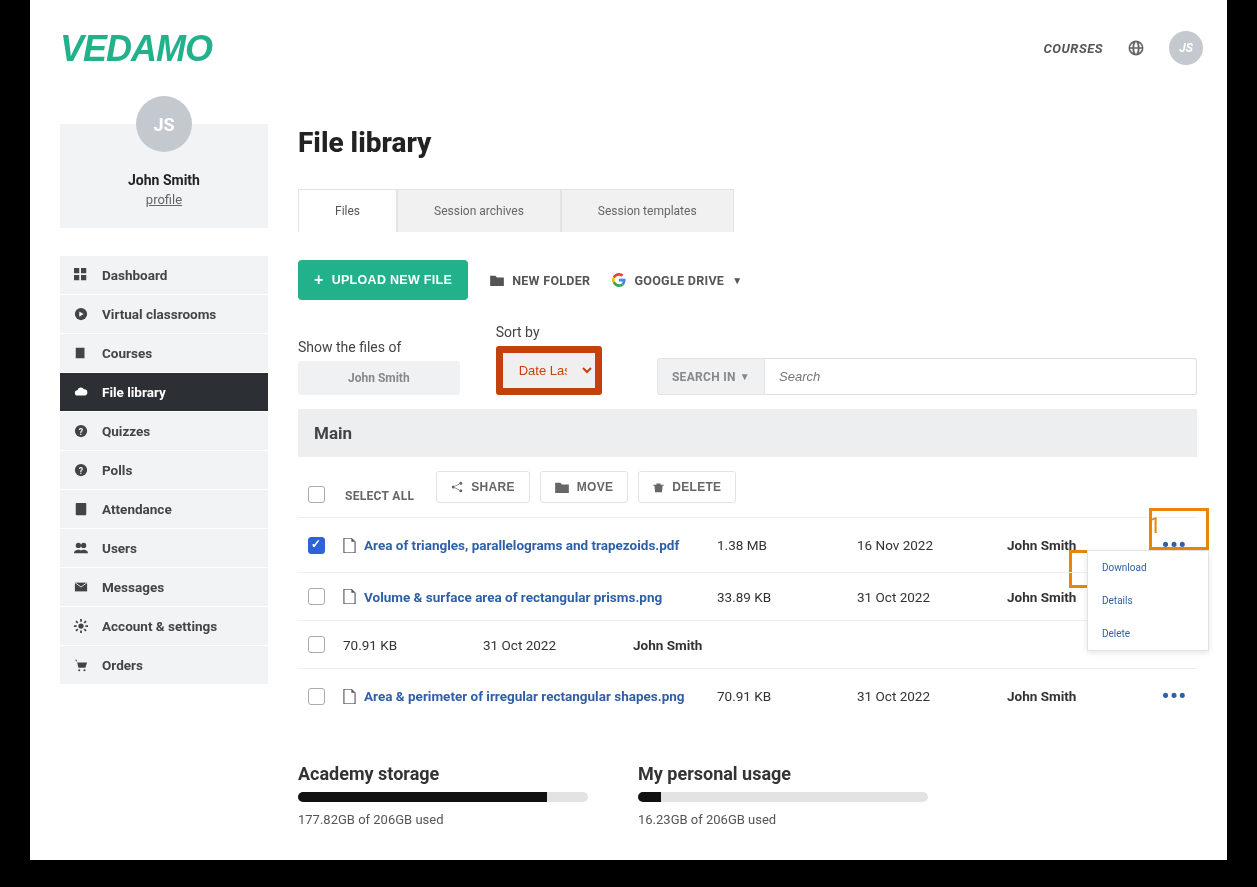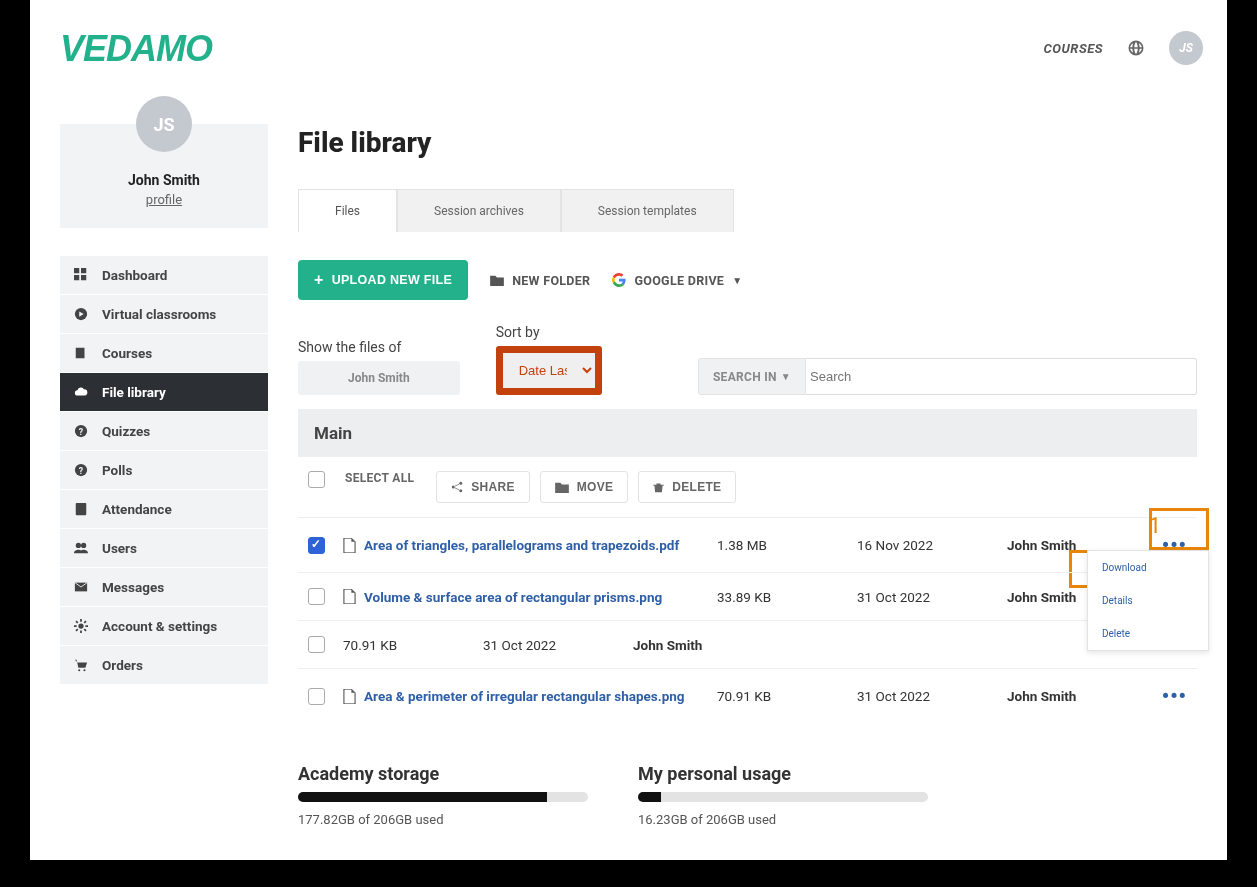--- a/index.html
+++ b/index.html
@@ -28,23 +28,23 @@
   .tab.active { background:#fff; color:#555; }
   .toolbar { display:flex; gap:22px; align-items:center; margin: 28px 0 24px; }
   .btn-primary { background:#22b18b; color:#fff; border:none; border-radius:4px; padding: 11px 16px; font-size:12.5px; font-weight:700; letter-spacing:0.3px; cursor:pointer; display:flex; align-items:center; gap:8px; }
   .toolbar-link { font-size:12.5px; font-weight:700; color:#555; letter-spacing:0.3px; cursor:pointer; display:flex; align-items:center; gap:8px; }
   .filters { display:flex; gap: 36px; align-items:flex-end; margin-bottom: 14px; }
   .filter-label { font-size:14px; color:#444; margin-bottom:6px; display:block; }
   .pill { background:#f0f1f3; border-radius:3px; padding:10px 50px; font-size:12px; font-weight:700; color:#888; text-align:center; }
   .select { border:7px solid #c2410c; border-radius:3px; padding:9px 12px; font-size:13px; color:#c2410c; width:106px; }
   .search-wrap { display:flex; margin-left:auto; }
   .search-btn { background:#f0f1f3; border:1px solid #e3e3e3; border-radius:3px 0 0 3px; padding:10px 14px; font-size:12px; font-weight:700; color:#888; letter-spacing:0.3px; display:flex; align-items:center; gap:4px; cursor:pointer;}
-  .search-input { border:1px solid #ddd; border-left:none; border-radius:0 3px 3px 0; padding:10px 4px; font-size:13px; width: 391px; }
+  .search-input { border:1px solid #ddd; border-left:none; border-radius:0 3px 3px 0; padding:10px 14px; font-size:13px; width: 432px; font-style: italic; }
   .section-head { background:#eceeef; padding:14px 16px; font-size:17px; font-weight:700; color:#444; }
-  .bulkbar { display:flex; gap:10px; align-items:flex-start; padding: 14px 10px; }
+  .bulkbar { display:flex; gap:10px; align-items:flex-end; padding: 14px 10px; }
   .check { width:17px; height:17px; border:1.5px solid #aaa; border-radius:3px; cursor:pointer; background:#fff; flex:none; position:relative; }
   .check.checked { background:#2f62d9; border-color:#2f62d9; }
   .check.checked::after { content:"✓"; color:#fff; font-size:12px; position:absolute; left:2px; top:-1px; font-weight:900; }
   .bulk-btn { border:1px solid #e3e3e3; background:#fff; border-radius:3px; padding:8px 14px; font-size:12px; font-weight:700; color:#666; display:flex; align-items:center; gap:8px; cursor:pointer; letter-spacing:0.3px; }
   .selectall-label { font-size:12px; font-weight:700; color:#666; margin-left:10px; margin-right:12px; letter-spacing:0.3px; }
   .row { display:flex; align-items:center; padding: 15px 10px; border-top:1px solid #eceeef; font-size:13.5px; color:#333; position:relative; }
   .row .check { margin-right: 18px; }
   .file-icon { width:13px; height:15px; fill:#555; margin-right:8px; flex:none; }
   .file-link { color:#2f5fa6; font-weight:700; cursor:pointer; }
   .col-name { flex: 1 1 auto; display:flex; align-items:center; min-width:0;}

